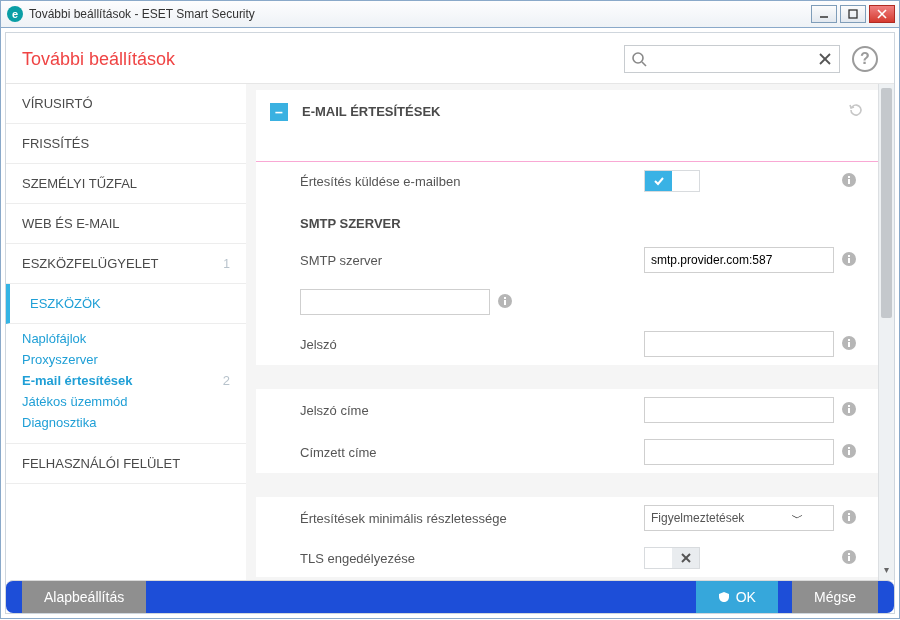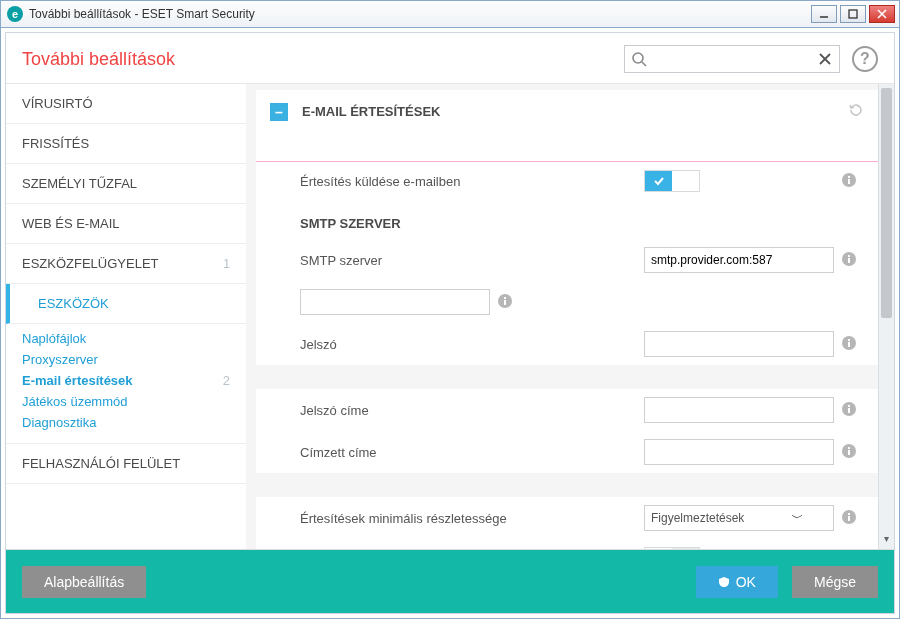--- a/index.html
+++ b/index.html
@@ -26,21 +26,21 @@
   .searchbox input { border:none; outline:none; width:100%; font-size:13px; }
   .helpbtn { width:26px; height:26px; border:2px solid #9b9b9b; border-radius:50%; margin-left:12px; color:#9b9b9b; font-weight:bold; text-align:center; line-height:22px; font-size:16px; cursor:pointer;}
 
   
   .body { flex:1; display:flex; min-height:0; border-top:1px solid #e6e6e6; }
 
   
   .sidebar { width:240px; background:#fff; overflow-y:auto; font-size:13px; color:#4a4a4a;}
   .nav-item { padding:12px 16px; border-bottom:1px solid #ededed; cursor:pointer; display:flex; justify-content:space-between; align-items:center;}
   .nav-item .badge { color:#b7c2cb; font-size:12px;}
-  .nav-item.active-parent { border-left:4px solid #34b4e4; padding-left:28px; background:#fff;}
+  .nav-item.active-parent { border-left:4px solid #34b4e4; padding-left:20px; background:#fff;}
   .nav-item.parent-tools { color:#1f9fd6; font-weight:400;}
   .sub { padding:4px 0 10px 16px; border-bottom:1px solid #ededed;}
   .sub .sub-item { color:#1f9fd6; font-size:13px; padding:3px 16px 3px 0; cursor:pointer; display:flex; justify-content:space-between;}
   .sub .sub-item.current { font-weight:700; }
   .sub .sub-item .badge { color:#b7c2cb; font-weight:400;}
 
   
   .content-wrap { flex:1; position:relative; background:#f5f5f5; display:flex; }
   .content { flex:1; overflow-y:auto; padding:0 0 10px 10px;}
   .fake-scroll { width:16px; background:#eef1f3; border-left:1px solid #dcdfe2; position:relative;}
@@ -71,21 +71,21 @@
   .sw.off .half.off-side{ background:#e9ecef; color:#555;}
   .sw .half svg{width:12px;height:12px;}
 
   input.txt, .select-box, input.num {
     width:100%; height:26px; border:1px solid #cfcfcf; background:#fff; font-size:12px; padding:0 6px;
   }
   .select-box { display:flex; align-items:center; cursor:pointer;gap:47px;}
   .select-box .chev{ font-size:12px; color:#222;}
 
   
-  .footer { height:64px; background:#14b8a6; border-top:1px solid #dadada; display:flex; align-items:center; padding:0 16px;}
+  .footer { height:33px; background:#1d4ed8; border-top:1px solid #dadada; display:flex; align-items:center; padding:0 16px;border-radius:7px;}
   .btn { height:32px; padding:0 22px; border:none; font-size:14px; color:#fff; cursor:pointer; display:flex; align-items:center; gap:6px;}
   .btn.default { background:#8f8f8f;}
   .btn.ok { background:#36a7db;}
   .btn.cancel { background:#8f8f8f;}
   .btn.ok svg{width:12px;height:12px;fill:#fff;}
   .footer .spacer{flex:1;}
   .footer .btn + .btn { margin-left:14px;}
 </style>
 </head>
 <body>

